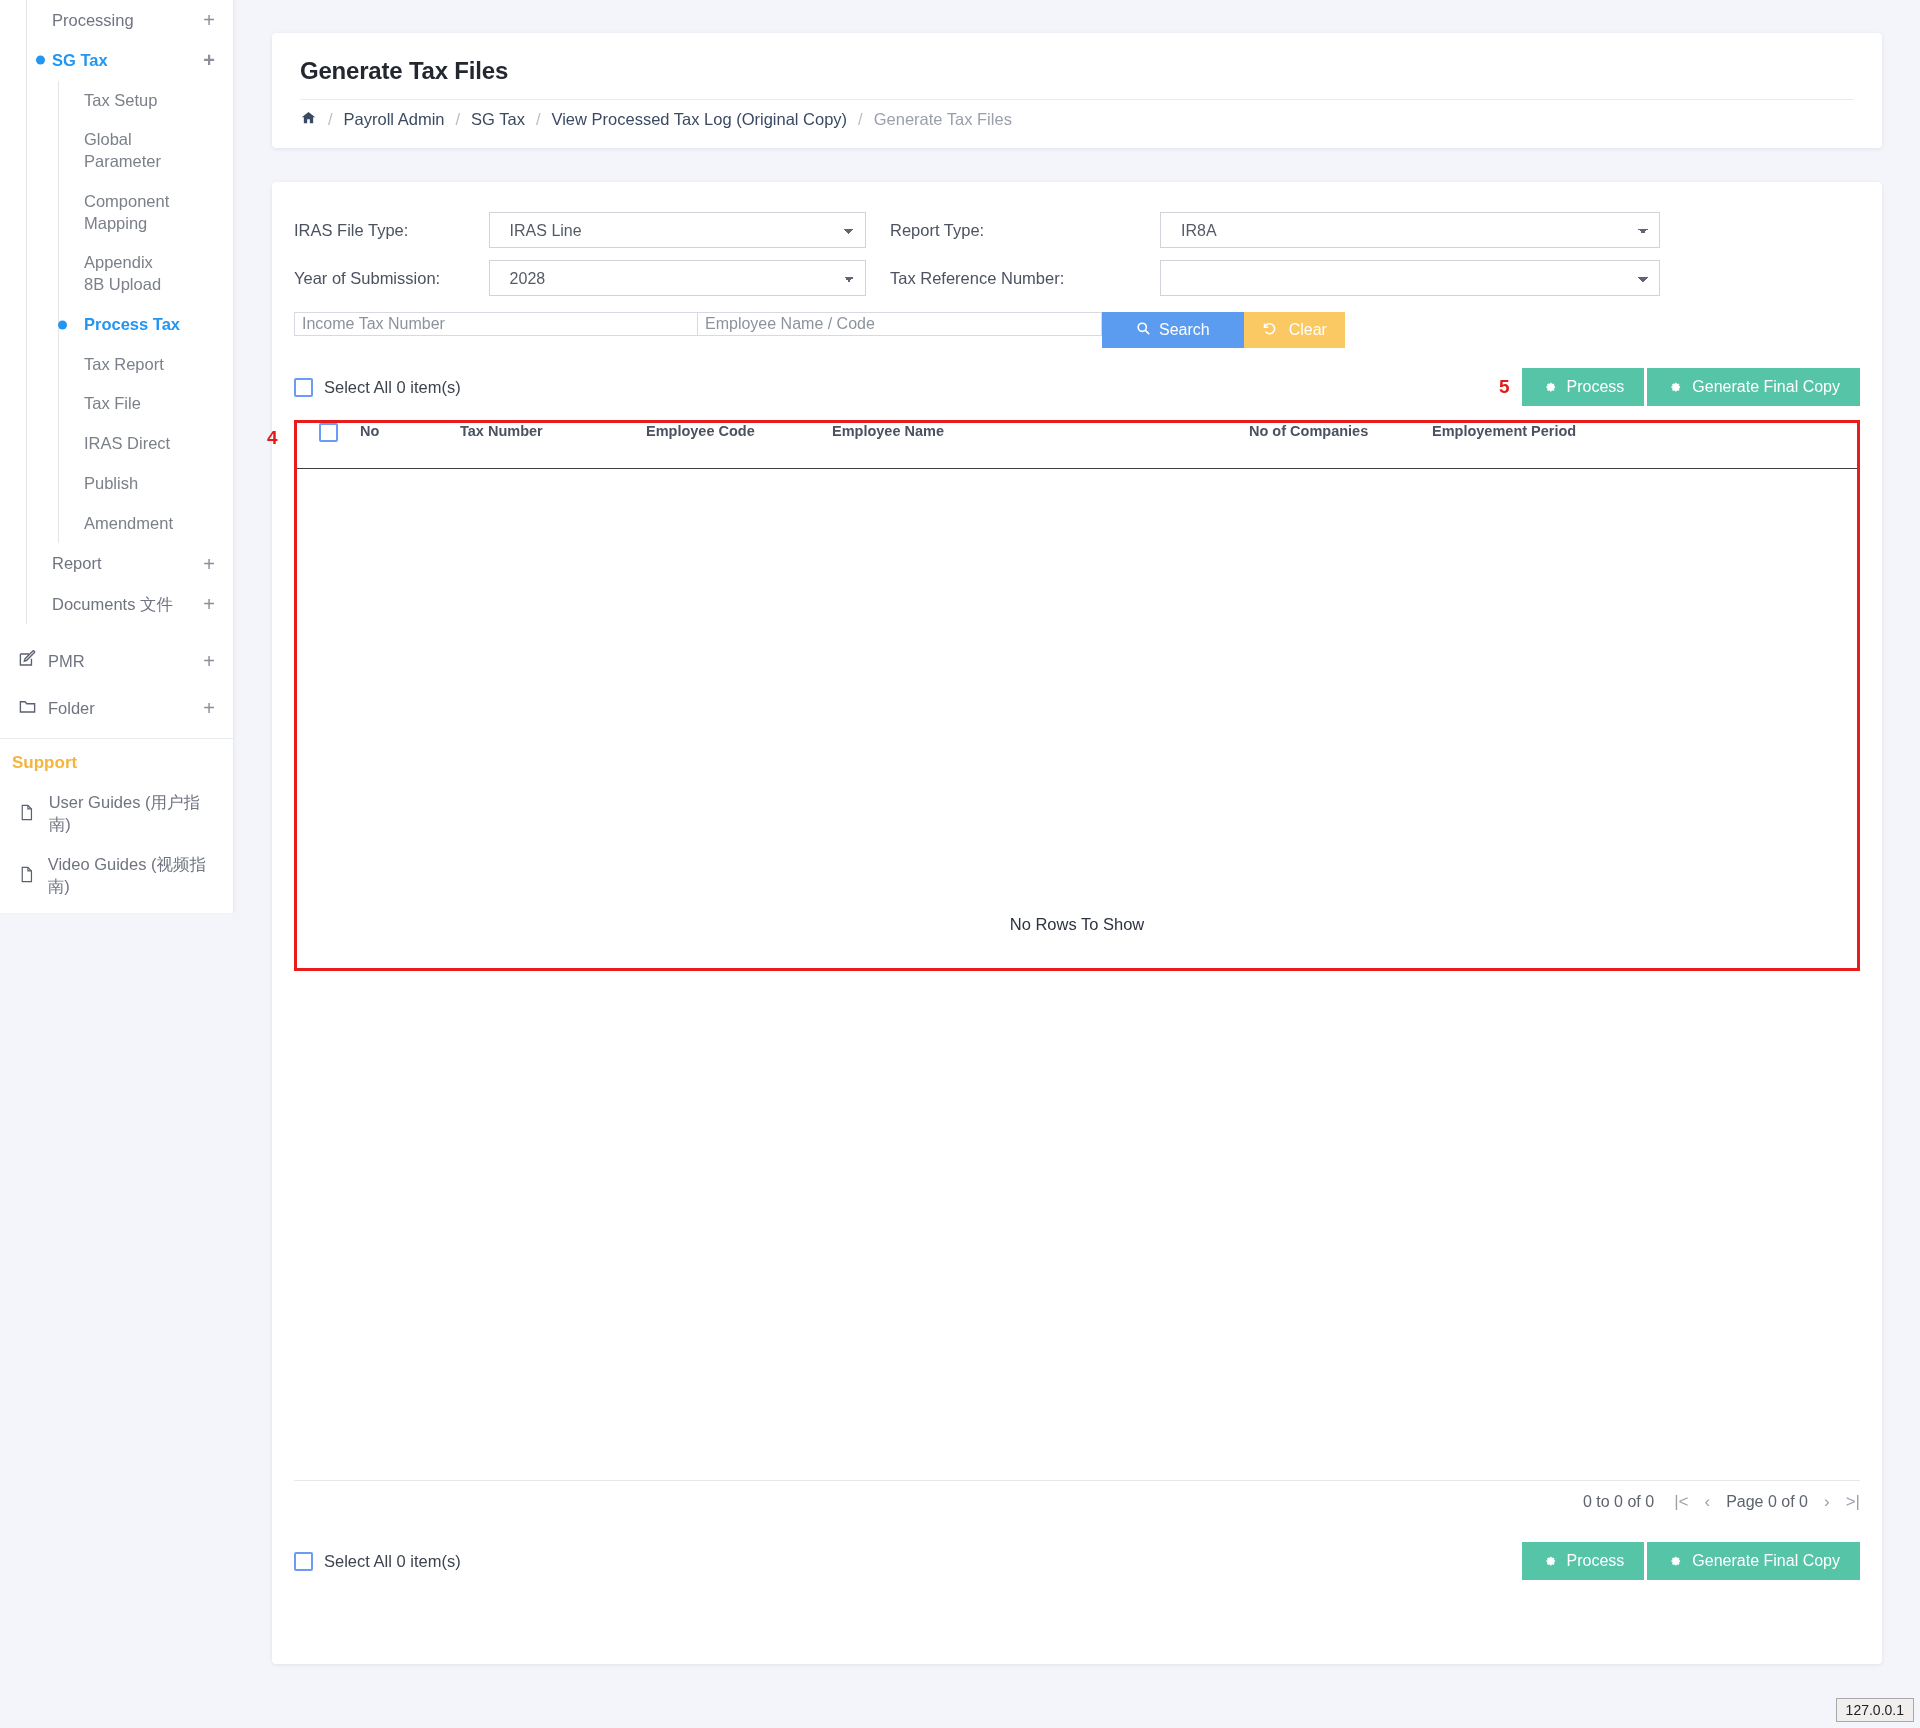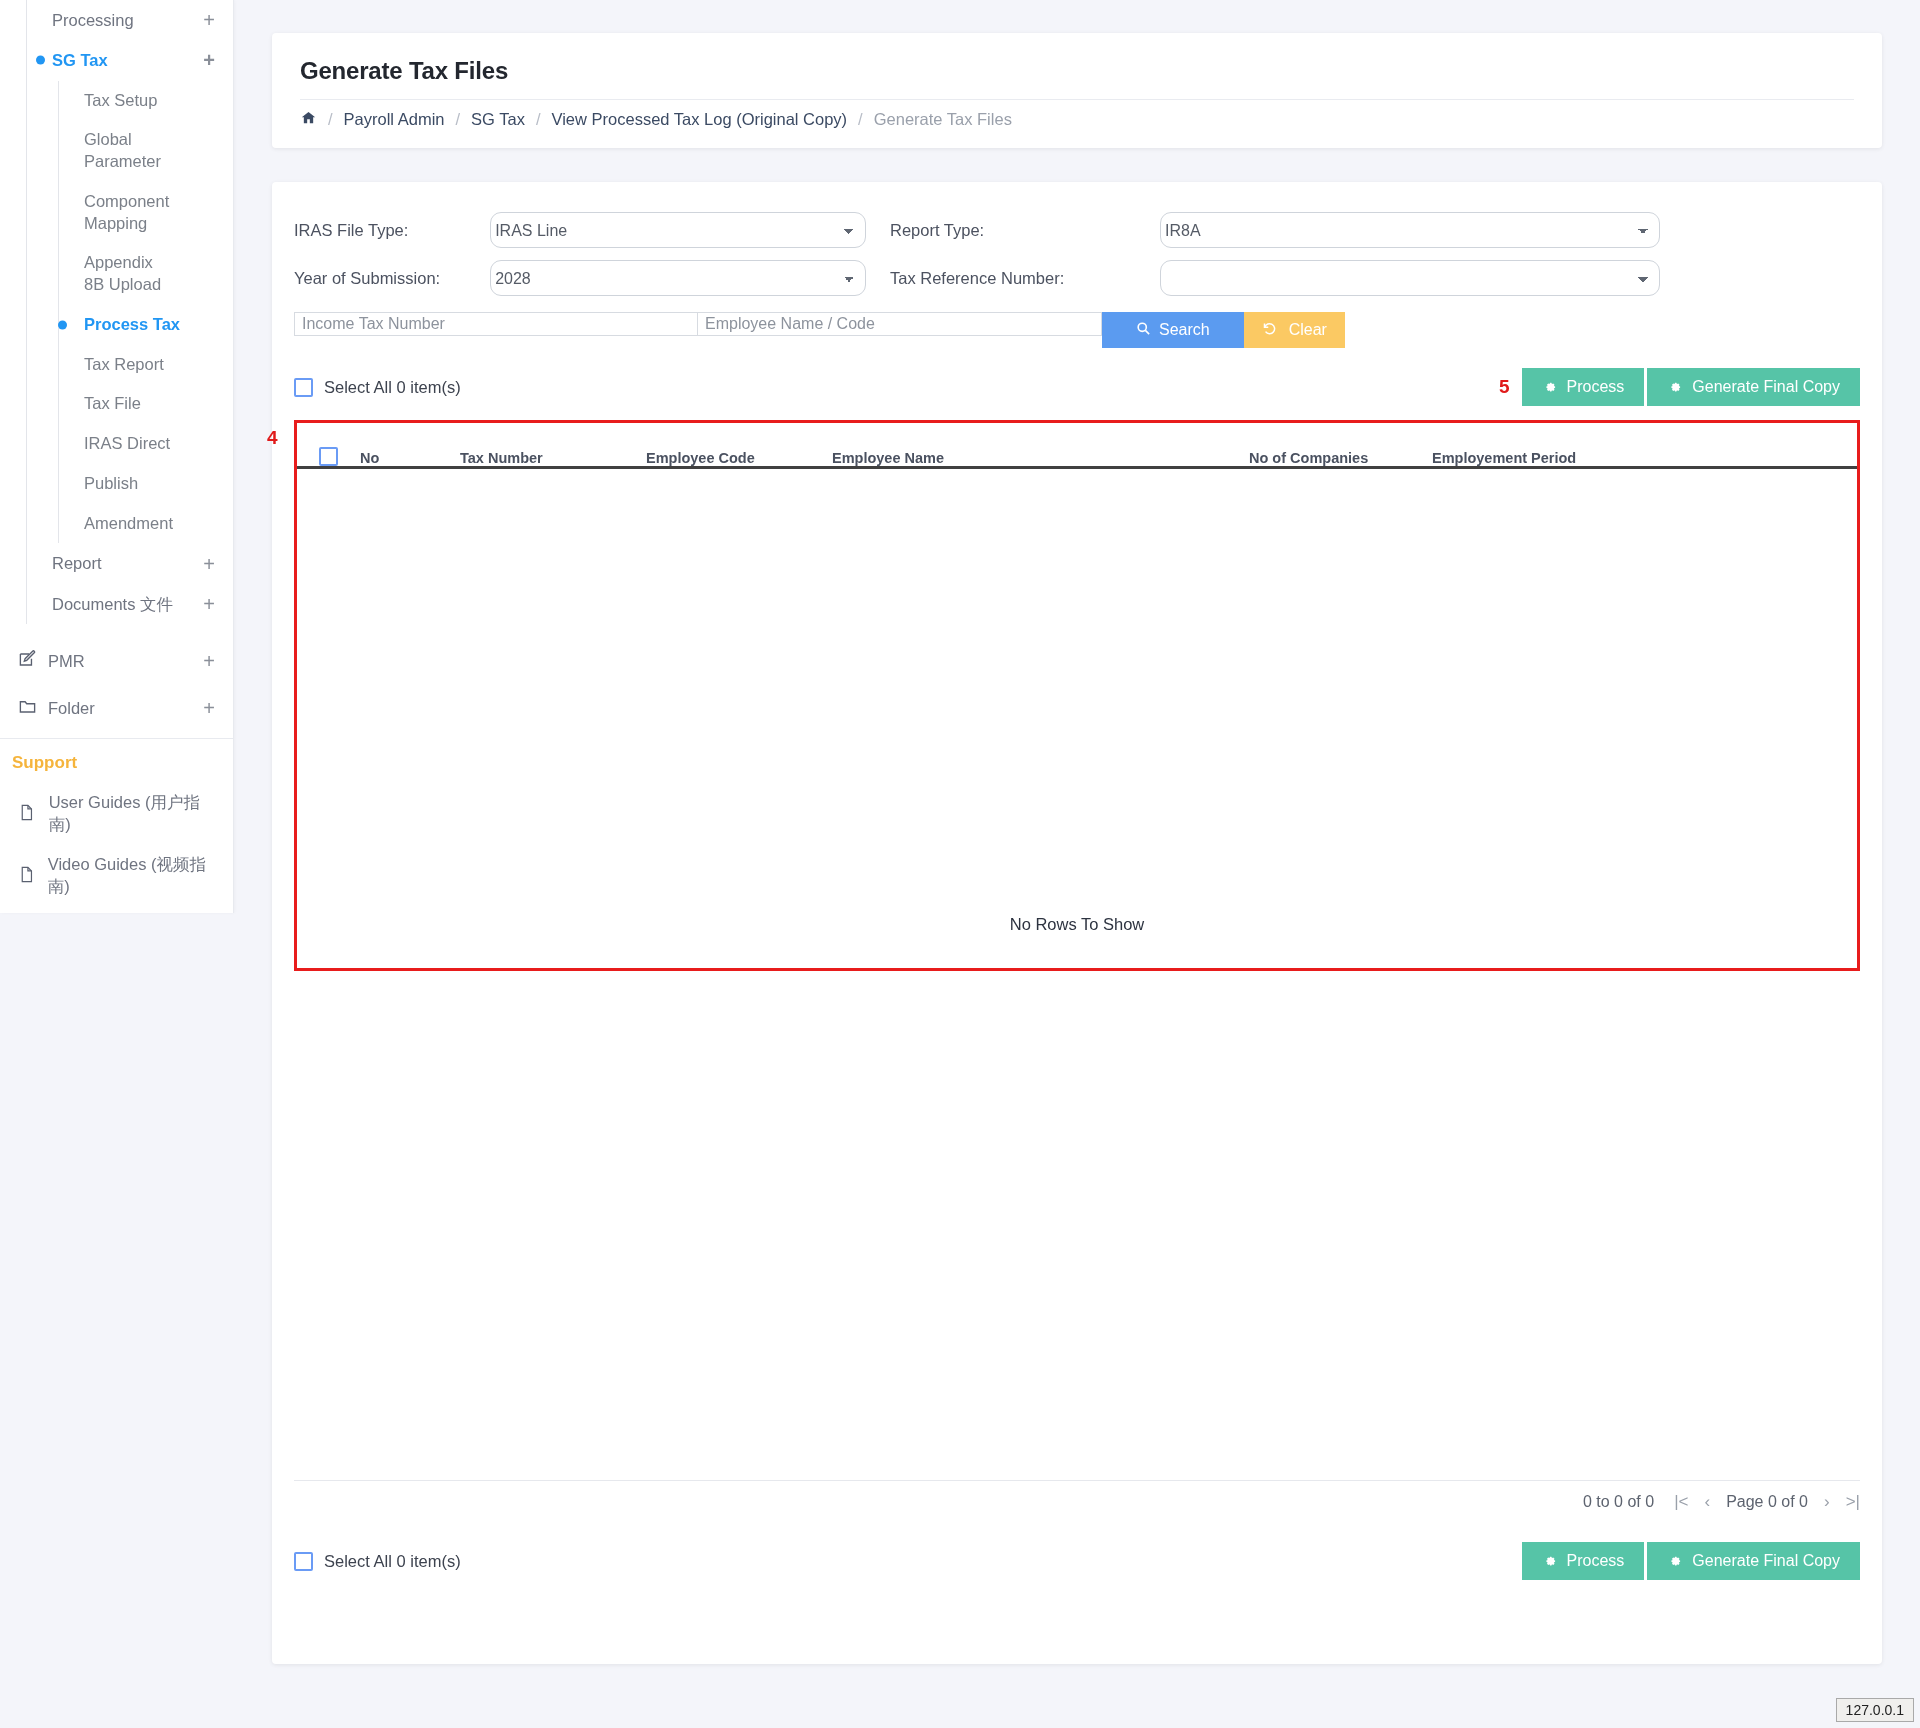--- a/index.html
+++ b/index.html
@@ -118,23 +118,23 @@
     position: absolute; left: 0; top: 182px;
     width: 1610px; height: 1482px;
     padding: 30px 22px 20px 22px;
   }
 
   
   .form-row { display: flex; align-items: center; margin-bottom: 12px; }
   .fld { display: flex; align-items: center; }
   .fld-label { font-size: 16.5px; color: #4c5260; }
   .sel {
-    height: 36px; border: 1px solid #cfd4db; border-radius: 11px;
+    height: 36px; border: 1px solid #cfd4db; border-radius: 0;
     background: #fff; font-size: 16px; color: #555b66;
-    padding: 0 26px 0 4px;
+    padding: 0 26px 0 20px;
     font-family: "Liberation Sans", sans-serif;
     appearance: none; -webkit-appearance: none;
     background-image:
       linear-gradient(45deg, transparent 50%, #5f6672 50%),
       linear-gradient(135deg, #5f6672 50%, transparent 50%);
     background-position: calc(100% - 16px) 16px, calc(100% - 11px) 16px;
     background-size: 5px 5px, 5px 5px;
     background-repeat: no-repeat;
     cursor: pointer;
   }
@@ -185,22 +185,22 @@
     margin-top: 14px;
     border: 3px solid #e81c1c;
     height: 551px;
     background: #fff;
   }
   #annot-4 {
     position: absolute; left: -30px; top: 4px;
     color: #e01b1b; font-weight: bold; font-size: 19px;
   }
   .grid-head {
-    display: flex; align-items: flex-end;
-    height: 46px; border-bottom: 3px solid #404040;
+    display: flex; align-items: flex-start;
+    height: 46px; border-bottom: 1px solid #404040;
     padding-left: 22px;
   }
   .gh { font-size: 14.5px; font-weight: bold; color: #4a5160; }
   .gh-cbx { width: 19px; height:19px; border:2px solid #6a9bf5; border-radius:2px; background:#fff; margin-right:22px; cursor:pointer; }
   #no-rows {
     position:absolute; left:0; right:0; top: 492px;
     text-align:center; font-size: 16.5px; color: #2d3340;
   }
 
   

